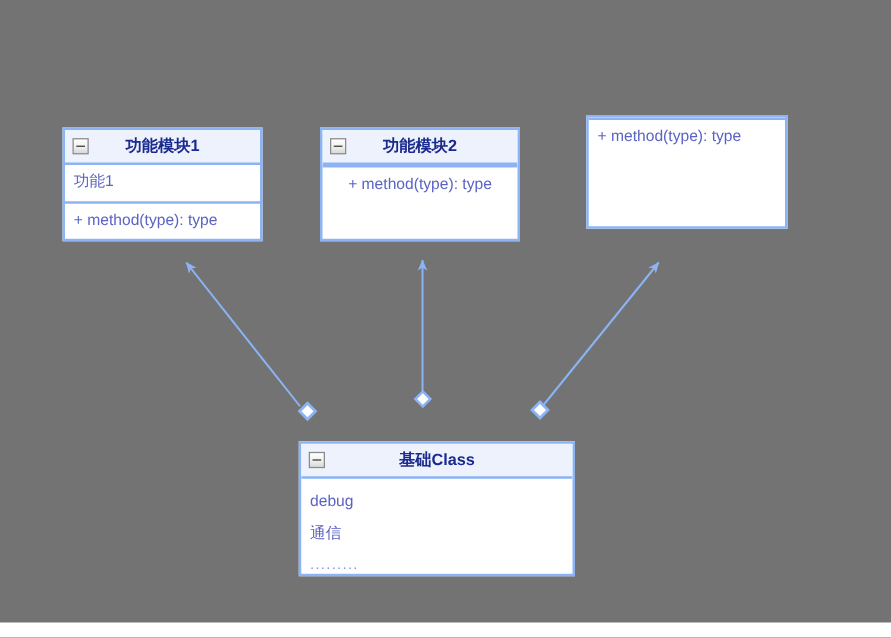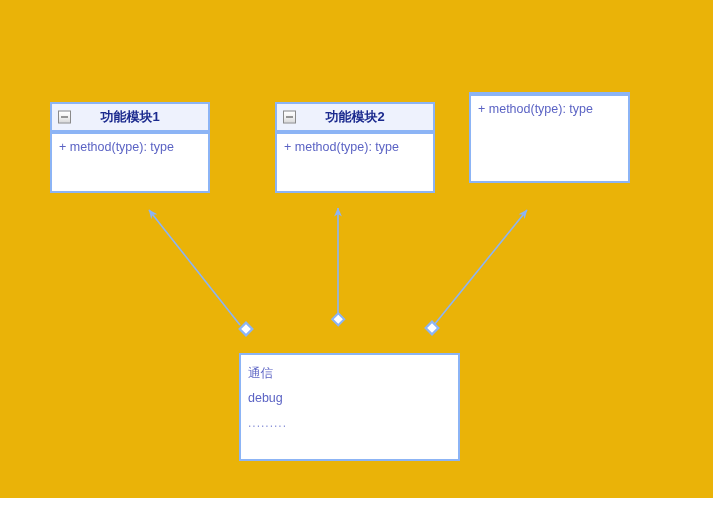--- a/index.html
+++ b/index.html
@@ -10,21 +10,21 @@
     width: 713px;
     height: 510px;
     background: #ffffff;
     font-family: "Liberation Sans", "DejaVu Sans", sans-serif;
     overflow: hidden;
   }
   #canvas {
     position: relative;
     width: 713px;
     height: 498px;
-    background: #eab308;
+    background: #737373;
   }
   #connector-layer {
     position: absolute;
     left: 0;
     top: 0;
     width: 713px;
     height: 510px;
     pointer-events: none;
   }
 
@@ -88,21 +88,21 @@
     white-space: nowrap;
   }
   .attr-line.dots {
     color: #8b93d8;
     letter-spacing: 1px;
     font-size: 12px;
   }
 
   
   #box-module-1 { left: 50px;  top: 102px; width: 160px; height: 91px; }
-  #box-module-2 { left: 275px; top: 102px; width: 160px; height: 91px; }
+  #box-module-2 { left: 256px; top: 102px; width: 160px; height: 91px; text-align: center; }
   #box-module-3 { left: 469px; top: 92px;  width: 161px; height: 91px; }
   #box-base     { left: 239px; top: 353px; width: 221px; height: 108px; }
 
   #box-module-1 .attrs, #box-module-2 .attrs, #box-module-3 .attrs { height: 29px; }
   #box-base .attrs { height: 74px; padding-top: 6px; }
   #box-base .attr-line { line-height: 25px; }
 </style>
 </head>
 <body>
 
@@ -129,20 +129,23 @@
       <line x1="434" y1="325" x2="527" y2="210" stroke="#8cb4f5" stroke-width="1.6" marker-end="url(#openArrow)"></line>
       <rect x="427.5" y="323.5" width="9" height="9" transform="rotate(45 432 328)" fill="#ffffff" stroke="#8cb4f5" stroke-width="2.2"></rect>
     </g>
   </svg>
 
   <div class="class-box" id="box-module-1">
     <div class="class-header">
       <span class="collapse-icon"></span>
       <span class="class-title">功能模块1</span>
     </div>
+    <div class="class-section attrs">
+      <div class="attr-line">功能1</div>
+    </div>
     <div class="class-section methods section-divider">
       <div class="method-line">+ method(type): type</div>
     </div>
   </div>
 
   <div class="class-box" id="box-module-2">
     <div class="class-header">
       <span class="collapse-icon"></span>
       <span class="class-title">功能模块2</span>
     </div>
@@ -151,20 +154,24 @@
     </div>
   </div>
 
   <div class="class-box" id="box-module-3">
     <div class="class-section methods section-divider">
       <div class="method-line">+ method(type): type</div>
     </div>
   </div>
 
   <div class="class-box" id="box-base">
+    <div class="class-header">
+      <span class="collapse-icon"></span>
+      <span class="class-title">基础Class</span>
+    </div>
     <div class="class-section attrs">
+      <div class="attr-line">debug</div>
       <div class="attr-line">通信</div>
-      <div class="attr-line">debug</div>
       <div class="attr-line dots">.........</div>
     </div>
   </div>
 
 </div>
 
 </body></html>

